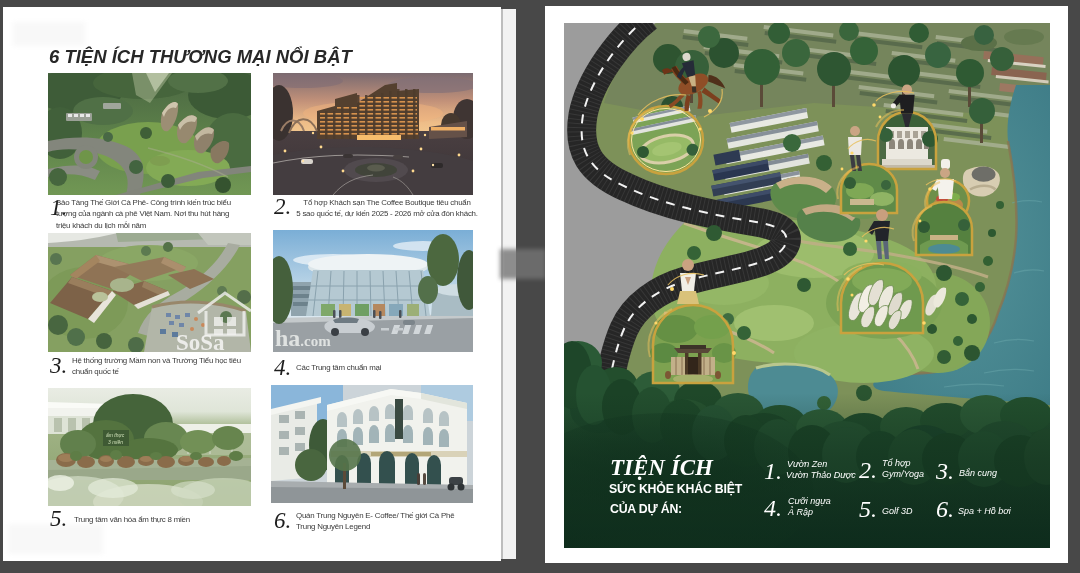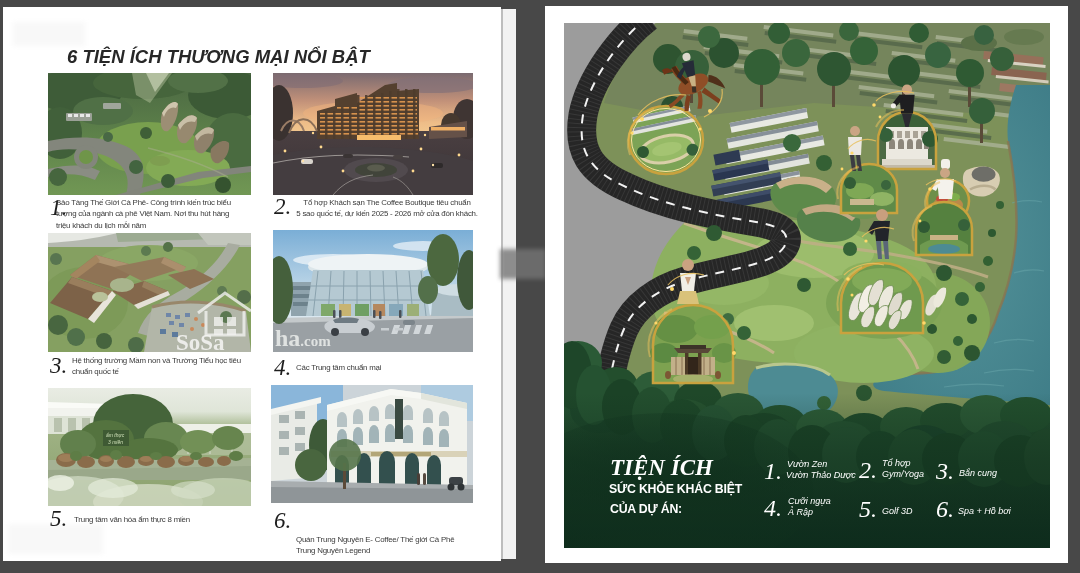--- a/index.html
+++ b/index.html
@@ -4,21 +4,21 @@
 <style>
   html,body{margin:0;padding:0;}
   body{width:1080px;height:573px;overflow:hidden;background:#484848;font-family:"Liberation Sans",sans-serif;position:relative;}
   .abs{position:absolute;}
   
   #leftpage{left:3px;top:7px;width:498px;height:554px;background:#ffffff;}
   #sliver{left:503px;top:9px;width:13px;height:550px;background:#f2f2f2;}
   #foldline{left:501px;top:9px;width:2px;height:550px;background:#bdbdbd;}
   .shade{background:#f8f8f8;filter:blur(2px);}
   #gapsmudge{left:500px;top:249px;width:46px;height:30px;background:#747474;opacity:.8;filter:blur(2px);}
-  #title{left:49px;top:46px;font-size:18.5px;font-weight:bold;font-style:italic;color:#272727;margin-left:18px;}
+  #title{left:49px;top:46px;font-size:18.5px;font-weight:bold;font-style:italic;color:#272727;}
   .cap{color:#3a3a3a;font-size:7.9px;line-height:11.3px;letter-spacing:-0.22px;}
   .capnum{font-family:"Liberation Serif",serif;font-style:italic;font-size:23px;color:#1d1d1d;line-height:1;}
   
   #rightpage{left:545px;top:6px;width:523px;height:557px;background:#ffffff;}
   #map{left:564px;top:23px;width:486px;height:525px;}
 </style>
 </head>
 <body>
 
 <div class="abs" id="leftpage"></div>
@@ -507,21 +507,21 @@
 
   <rect x="178" y="92" width="14" height="8" rx="3" fill="#3c4246"></rect>
   <circle cx="180" cy="102" r="3.5" fill="#2e3336"></circle>
     <circle cx="190" cy="102" r="3.5" fill="#2e3336"></circle>
 
   <rect x="146" y="88" width="3" height="12" rx="1.5" fill="#4a3f38"></rect>
   <rect x="152" y="88" width="3" height="12" rx="1.5" fill="#55493f"></rect>
 </svg>
 
 <div class="abs" style="left:274px;top:509px;width:24px;"><span class="capnum">6.</span></div>
-<div class="abs cap" style="left:296px;top:510px;width:182px;margin-top:24px;">Quán Trung Nguyên E- Coffee/ Thế giới Cà Phê<br>Trung Nguyên Legend</div>
+<div class="abs cap" style="left:296px;top:510px;width:182px;">Quán Trung Nguyên E- Coffee/ Thế giới Cà Phê<br>Trung Nguyên Legend</div>
 
 <div class="abs" id="rightpage"></div>
 
 <svg class="abs" id="map" width="486" height="525" viewBox="0 0 486 525">
   <defs>
     <linearGradient id="forestg" x1="0" y1="0" x2="0" y2="1">
       <stop offset="0" stop-color="#2d5c38"></stop>
         <stop offset=".45" stop-color="#1e452a"></stop>
         <stop offset="1" stop-color="#123021"></stop>
     </linearGradient>

